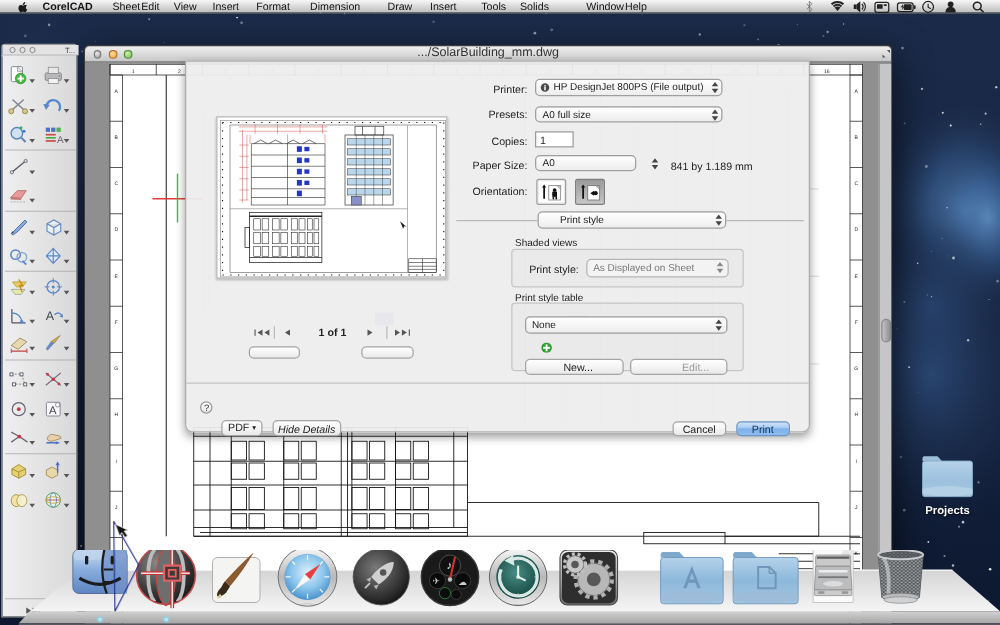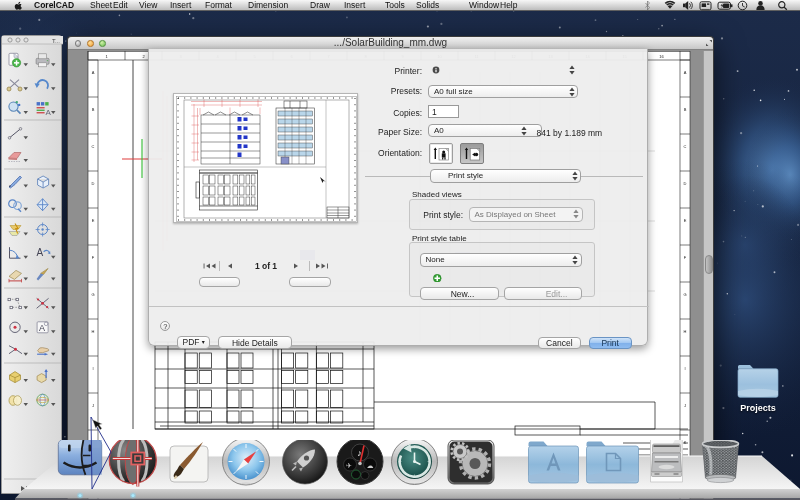--- a/index.html
+++ b/index.html
@@ -809,28 +809,29 @@
         </g>
     </svg>
     <div style="left:96px;top:212px;width:42px;text-align:center;font-size:8.5px;font-weight:bold;color:#222;">1 of 1</div>
 
     <div class="lbl" style="top:17.5px;">Printer:</div>
     <div class="lbl" style="top:37px;">Presets:</div>
     <div class="lbl" style="top:59px;">Copies:</div>
     <div class="lbl" style="top:78px;">Paper Size:</div>
     <div class="lbl" style="top:99.5px;">Orientation:</div>
 
+    <div class="popup" style="left:279px;top:14.5px;width:150px;height:13.5px;">&nbsp;&nbsp;&nbsp;&nbsp;HP DesignJet 800PS (File output)</div>
     <svg style="left:283px;top:17.5px;" width="8" height="8" viewBox="0 0 8 8">
         <circle cx="4" cy="4" r="3.4" fill="#4a4a4a"></circle>
         <circle cx="4" cy="2.6" r="0.7" fill="#fff"></circle>
         <rect x="3.4" y="3.6" width="1.2" height="2.6" fill="#fff"></rect>
       </svg>
     <div class="popup" style="left:279px;top:36.2px;width:150px;height:13.5px;">A0 full size</div>
     <div style="left:279px;top:56.4px;width:31px;height:13.5px;background:#fff;border:1px solid #999;line-height:12px;padding-left:3px;">1</div>
-    <div class="popup" style="left:279px;top:75.1px;width:114px;height:13.5px;">A0</div>
+    <div class="popup" style="left:279px;top:75.1px;width:81px;height:13.5px;">A0</div>
     <div style="left:387.5px;top:79px;font-size:8.5px;">841 by 1.189 mm</div>
 
     <div style="left:279.8px;top:94.2px;width:24.2px;height:21px;background:#fff;border:1px solid #9e9e9e;border-radius:2px;box-shadow:inset 0 0 0 1px #e8e8e8;"></div>
     <div style="left:311px;top:94.2px;width:24.2px;height:21px;background:linear-gradient(#9b9b9b,#c6c6c6);border:1px solid #7e7e7e;border-radius:2px;"></div>
     <svg style="left:279.8px;top:94.2px;" width="56" height="21" viewBox="0 0 56 21">
       <g>
           <path d="M6.3 4.5 L8 7 L7 7 L7 16 L5.6 16 L5.6 7 L4.6 7 Z" fill="#111"></path>
       <rect x="10" y="5.5" width="9.5" height="11.5" fill="#fff" stroke="#888" stroke-width="0.7"></rect>
       <path d="M16.5 5.5 l3 0 l0 3 z" fill="#ccc" stroke="#888" stroke-width="0.5"></path>
       <circle cx="14.7" cy="9" r="1.5" fill="#111"></circle>
@@ -889,21 +890,21 @@
         <path d="M3 9.5 5.6 6 0.4 6Z" fill="#888"></path>
       </svg>
     <svg style="left:423px;top:206.3px" width="6" height="10" viewBox="0 0 6 10">
         <path d="M3 0.5 5.6 4 0.4 4Z" fill="#444"></path>
         <path d="M3 9.5 5.6 6 0.4 6Z" fill="#444"></path>
       </svg>
 
     <div style="left:0px;top:257.5px;width:500px;height:1px;background:#c2c2c2;"></div>
     <div style="left:11.3px;top:272.6px;width:10px;height:10px;border-radius:50%;background:linear-gradient(#fff,#e5e5e5);border:1px solid #9a9a9a;text-align:center;line-height:9px;font-size:7.5px;color:#333;">?</div>
     <div class="btn" style="left:28.2px;top:271.9px;width:33px;height:12.5px;line-height:11px;">PDF&nbsp;<span style="font-size:6px;vertical-align:1px;">▾</span></div>
-    <div class="btn" style="left:68.8px;top:271.4px;width:74px;height:13.5px;line-height:12.5px;">Hide Details</div>
+    <div class="btn" style="left:68.8px;top:271.4px;width:55px;height:13.5px;line-height:12.5px;font-style:italic;">Hide Details</div>
     <div class="btn" style="left:389.1px;top:272.2px;width:42.5px;height:12.5px;line-height:11.5px;">Cancel</div>
     <div class="btn" style="left:439.7px;top:272.2px;width:43px;height:12.5px;line-height:11.5px;background:linear-gradient(#cfe3f8,#a5c9f2 45%,#7fb0ea 50%,#8fbcf0);border:1px solid #6a94c4;color:#123050;">Print</div>
   </div>
 
   <div id="palette">
     <svg width="61" height="457" viewBox="0 0 61 457">
       <rect x="0" y="0" width="61" height="8" fill="#e3e3e3"></rect>
       <line x1="0" y1="8" x2="61" y2="8" stroke="#b0b0b0" stroke-width="0.7"></line>
       <g fill="none" stroke="#8a8a8a" stroke-width="0.8">
         <circle cx="8" cy="4" r="2.1"></circle>

